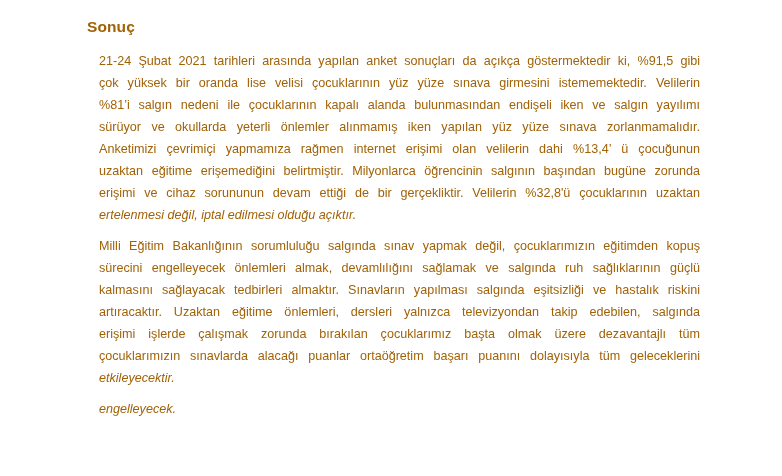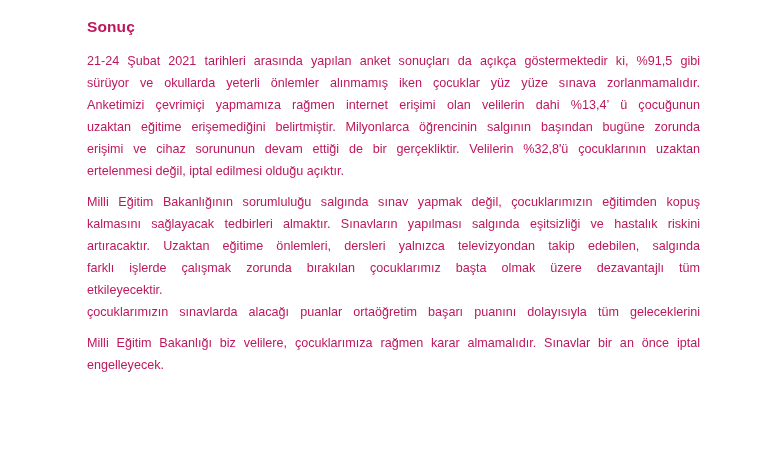--- a/index.html
+++ b/index.html
@@ -8,66 +8,69 @@
     background: #ffffff;
   }
   .page {
     position: relative;
     width: 782px;
     height: 476px;
     box-sizing: border-box;
     padding: 16px 82px 0 87px;
     background: #ffffff;
     font-family: "Liberation Sans", sans-serif;
-    color: #be185d;
+    color: #a16207;
     overflow: hidden;
   }
   .heading {
     font-size: 15.5px;
     font-weight: 700;
     line-height: 22px;
     margin: 0 0 12px 0;
     letter-spacing: 0.1px;
   }
   .paragraph {
-    margin: 0 0 9px 0;
+    margin: 0 0 9px 12px;
   }
   .line {
     font-size: 12.6px;
     line-height: 22px;
     height: 22px;
     overflow: hidden;
     white-space: normal;
     text-align: justify;
     text-align-last: justify;
   }
   .line.last {
     text-align-last: left;
+    font-style: italic;
   }
 </style>
 </head>
 <body>
 
 <div class="page">
   <h1 class="heading">Sonuç</h1>
   <div id="doc-body">
       <div class="paragraph">
         <div class="line">21-24 Şubat 2021 tarihleri arasında yapılan anket sonuçları da açıkça göstermektedir ki, %91,5 gibi</div>
-        <div class="line">sürüyor ve okullarda yeterli önlemler alınmamış iken çocuklar yüz yüze sınava zorlanmamalıdır.</div>
+        <div class="line">çok yüksek bir oranda lise velisi çocuklarının yüz yüze sınava girmesini istememektedir.  Velilerin</div>
+        <div class="line">%81’i salgın nedeni ile çocuklarının kapalı alanda bulunmasından endişeli iken ve salgın yayılımı</div>
+        <div class="line">sürüyor ve okullarda yeterli önlemler alınmamış iken yapılan yüz yüze sınava zorlanmamalıdır.</div>
         <div class="line">Anketimizi çevrimiçi yapmamıza rağmen internet erişimi olan velilerin dahi  %13,4’ ü çocuğunun</div>
         <div class="line">uzaktan eğitime erişemediğini belirtmiştir. Milyonlarca öğrencinin salgının başından bugüne zorunda</div>
         <div class="line">erişimi ve cihaz sorununun devam ettiği de bir gerçekliktir. Velilerin %32,8'ü çocuklarının uzaktan</div>
         <div class="line last">ertelenmesi değil, iptal edilmesi olduğu açıktır.</div>
       </div>
       <div class="paragraph">
         <div class="line">Milli Eğitim Bakanlığının sorumluluğu salgında sınav yapmak değil, çocuklarımızın eğitimden kopuş</div>
+        <div class="line">sürecini engelleyecek önlemleri almak, devamlılığını sağlamak ve salgında ruh sağlıklarının güçlü</div>
         <div class="line">kalmasını sağlayacak tedbirleri almaktır. Sınavların yapılması salgında eşitsizliği ve hastalık riskini</div>
         <div class="line">artıracaktır. Uzaktan eğitime önlemleri, dersleri yalnızca televizyondan takip edebilen, salgında</div>
-        <div class="line">farklı işlerde çalışmak zorunda bırakılan çocuklarımız başta olmak üzere dezavantajlı tüm</div>
+        <div class="line">erişimi işlerde çalışmak zorunda bırakılan çocuklarımız başta olmak üzere dezavantajlı tüm</div>
+        <div class="line">çocuklarımızın sınavlarda alacağı puanlar ortaöğretim başarı puanını dolayısıyla tüm geleceklerini</div>
         <div class="line last">etkileyecektir.</div>
-        <div class="line">çocuklarımızın sınavlarda alacağı puanlar ortaöğretim başarı puanını dolayısıyla tüm geleceklerini</div>
       </div>
       <div class="paragraph">
-        <div class="line">Milli Eğitim Bakanlığı biz velilere, çocuklarımıza rağmen karar almamalıdır. Sınavlar bir an önce iptal</div>
         <div class="line last">engelleyecek.</div>
       </div>
     </div>
 </div>
 
 </body></html>

